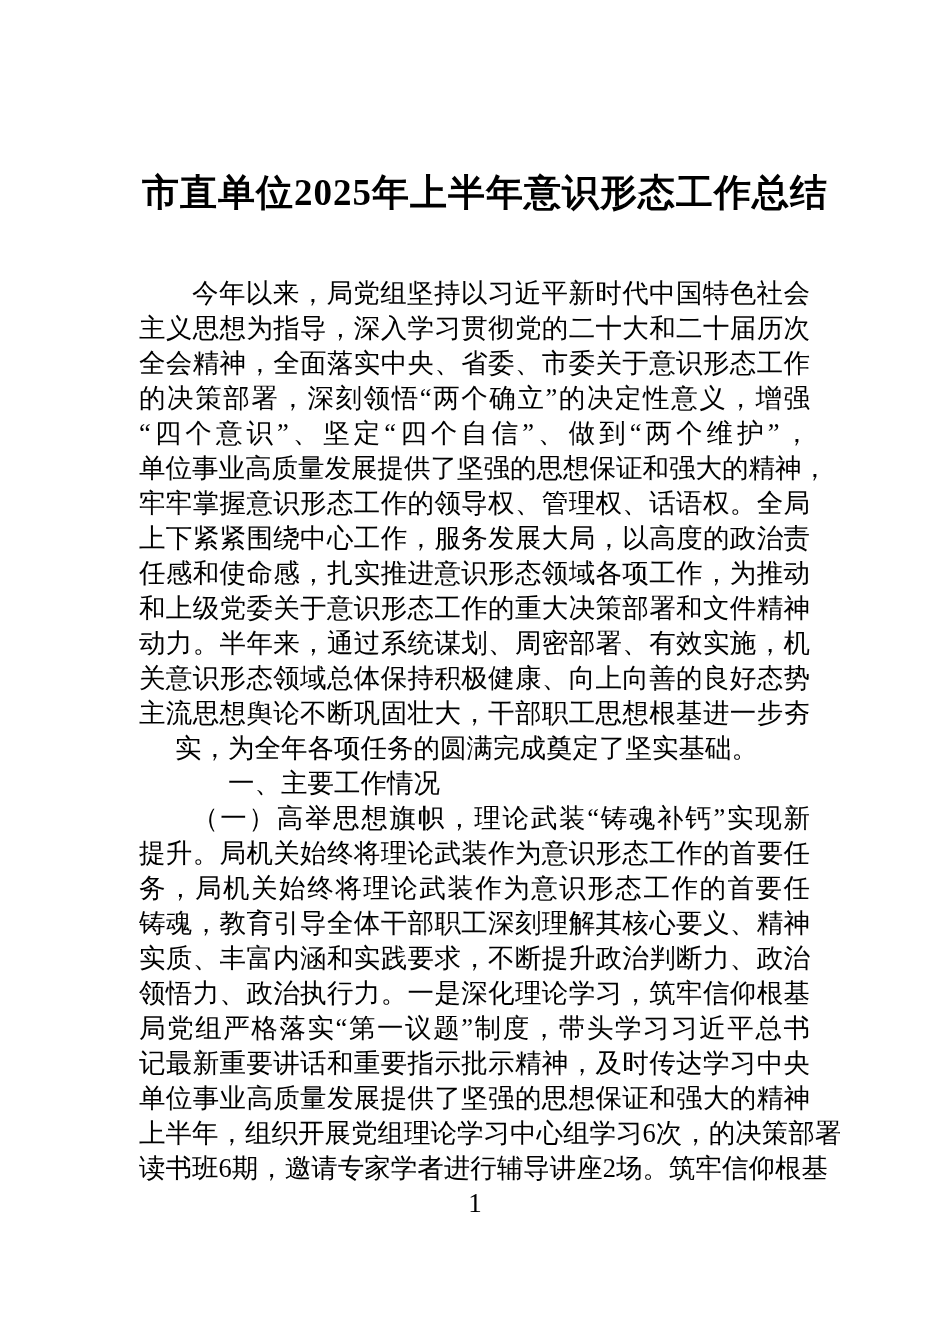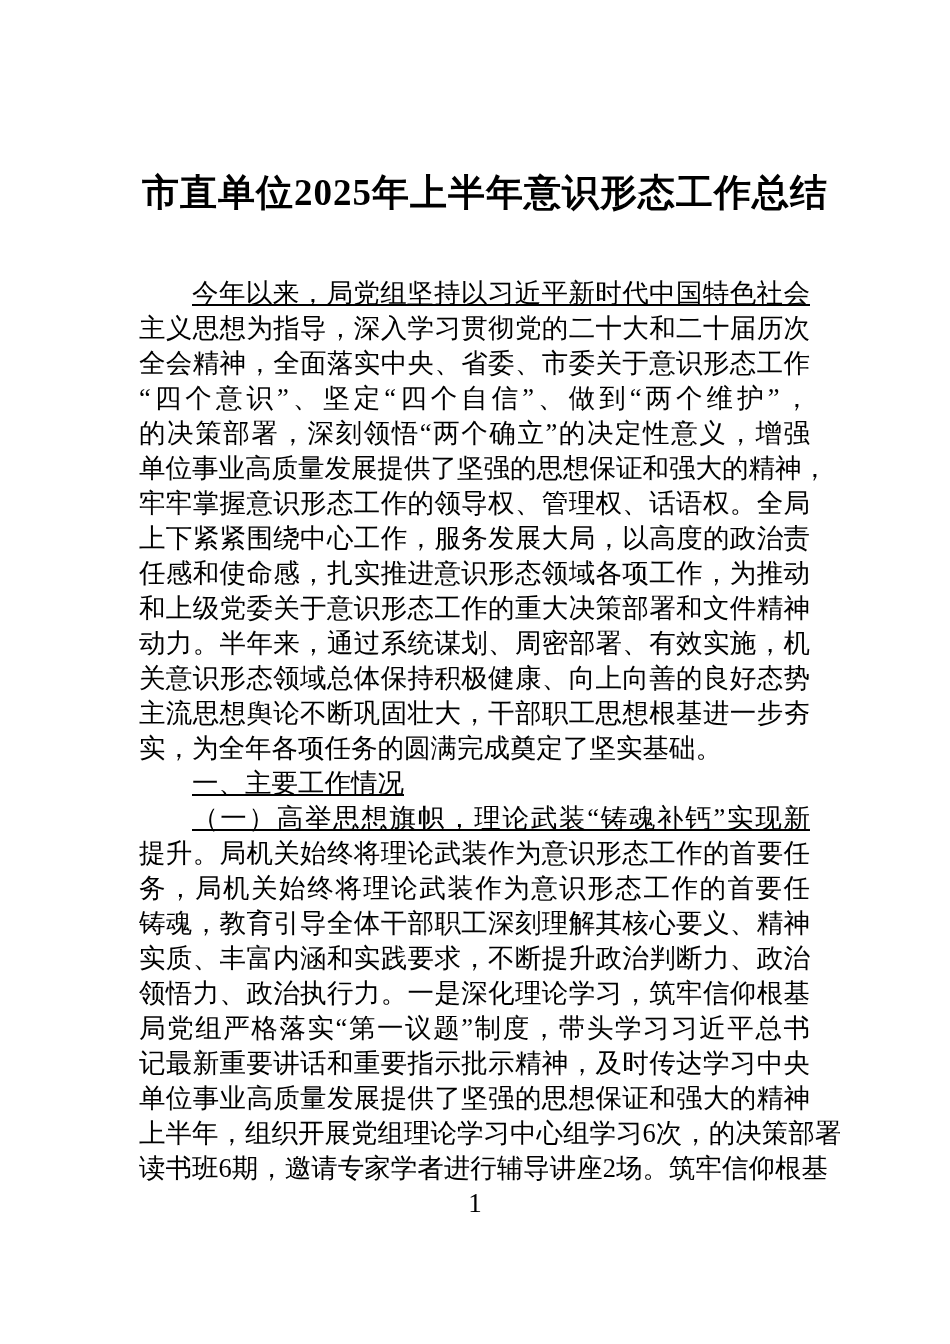--- a/index.html
+++ b/index.html
@@ -45,25 +45,25 @@
     line-height: 35px;
     font-size: 26.5px;
     text-align: justify;
     text-align-last: justify;
     text-justify: inter-character;
     white-space: nowrap;
     overflow: visible;
   }
   .line.indent {
     text-indent: 53px;
-    text-decoration: underline;
   }
   .line.end {
     text-align: left;
     text-align-last: left;
+    margin-left: 36px;
   }
   .page-number {
     position: absolute;
     top: 1186px;
     left: 0;
     width: 100%;
     text-align: center;
     font-size: 27px;
     line-height: 34px;
   }
@@ -72,22 +72,22 @@
 <body>
 
 <div class="page">
   <h1 class="doc-title">市直单位2025年上半年意识形态工作总结</h1>
 
   <div class="doc-body">
       <div class="paragraph">
         <div class="line indent">今年以来，局党组坚持以习近平新时代中国特色社会</div>
         <div class="line">主义思想为指导，深入学习贯彻党的二十大和二十届历次</div>
         <div class="line">全会精神，全面落实中央、省委、市委关于意识形态工作</div>
+        <div class="line">的决策部署，深刻领悟“两个确立”的决定性意义，增强</div>
         <div class="line">“四个意识”、坚定“四个自信”、做到“两个维护”，</div>
-        <div class="line">的决策部署，深刻领悟“两个确立”的决定性意义，增强</div>
         <div class="line">单位事业高质量发展提供了坚强的思想保证和强大的精神，</div>
         <div class="line">牢牢掌握意识形态工作的领导权、管理权、话语权。全局</div>
         <div class="line">上下紧紧围绕中心工作，服务发展大局，以高度的政治责</div>
         <div class="line">任感和使命感，扎实推进意识形态领域各项工作，为推动</div>
         <div class="line">和上级党委关于意识形态工作的重大决策部署和文件精神</div>
         <div class="line">动力。半年来，通过系统谋划、周密部署、有效实施，机</div>
         <div class="line">关意识形态领域总体保持积极健康、向上向善的良好态势</div>
         <div class="line">主流思想舆论不断巩固壮大，干部职工思想根基进一步夯</div>
         <div class="line end">实，为全年各项任务的圆满完成奠定了坚实基础。</div>
       </div>

